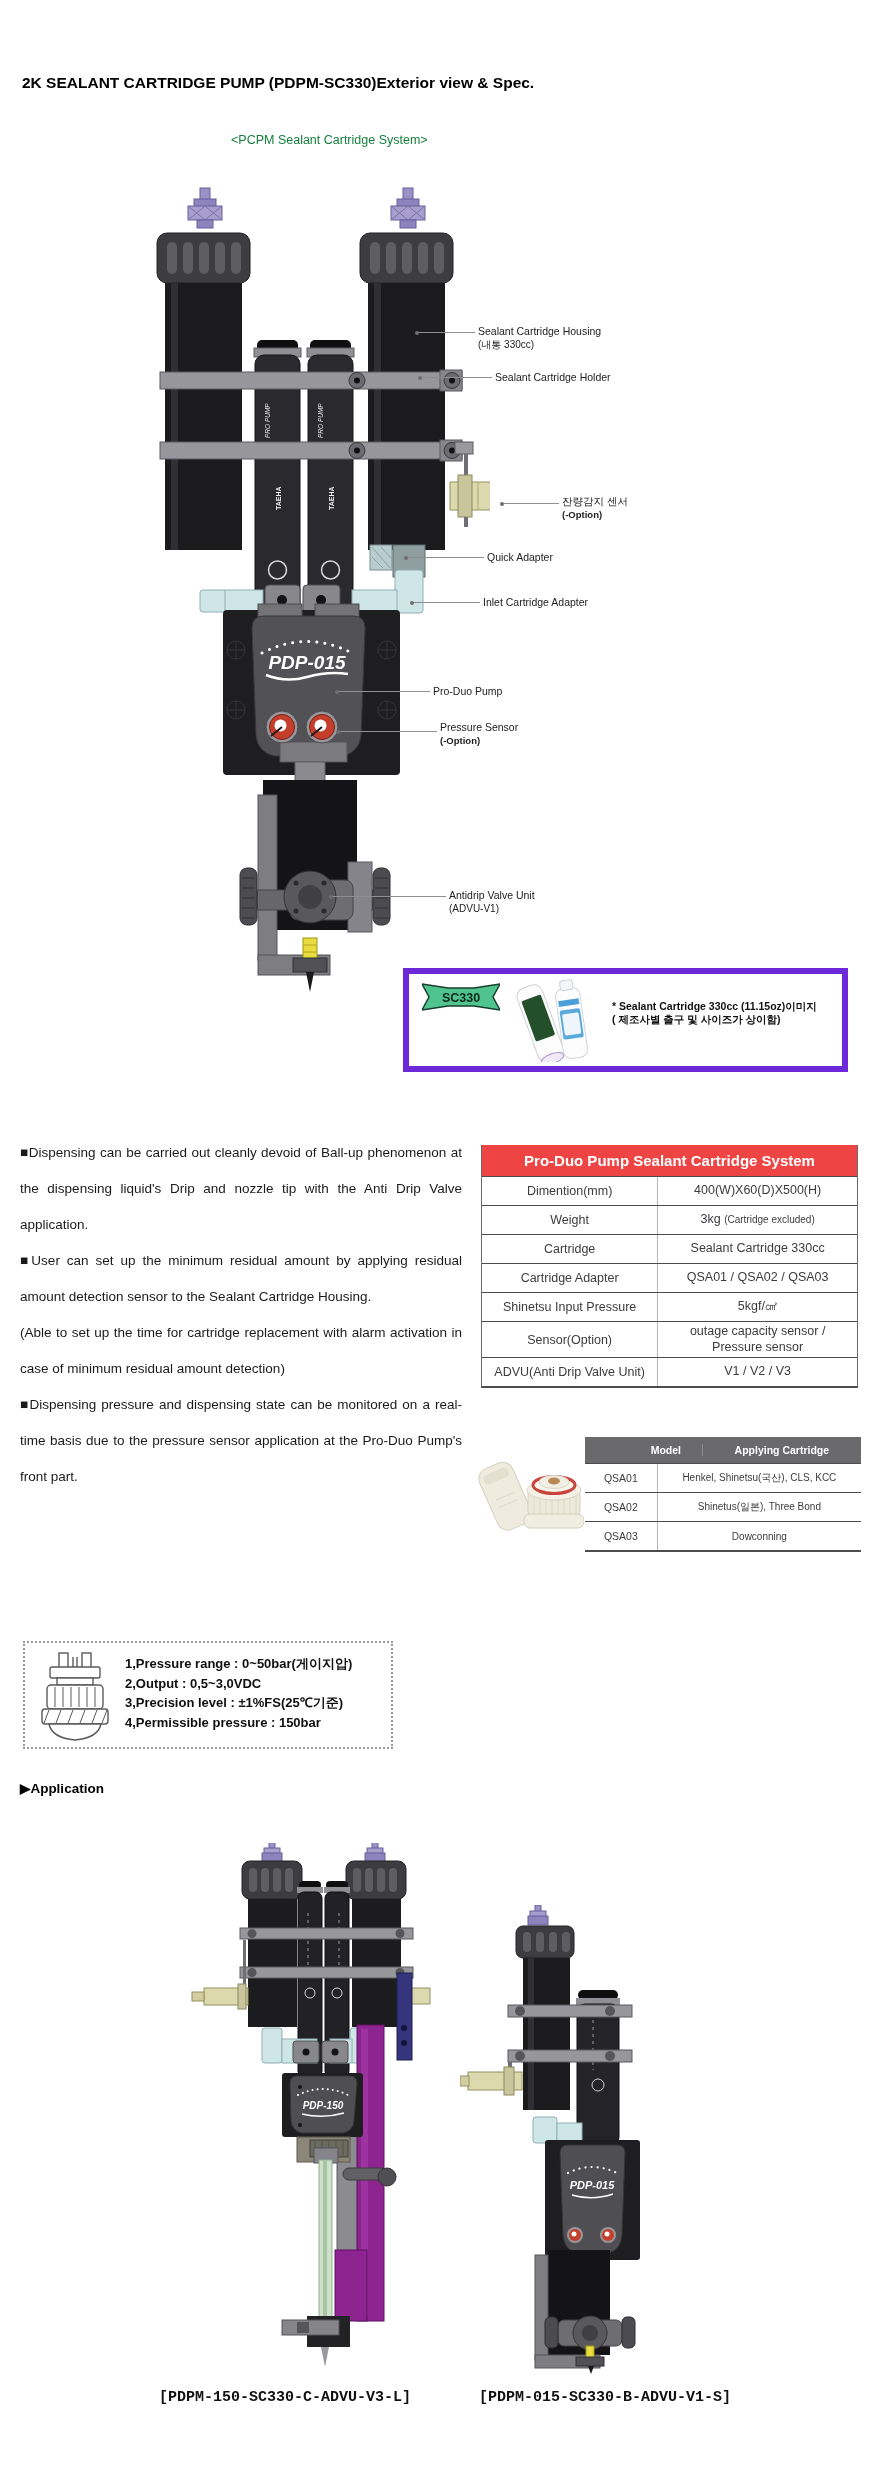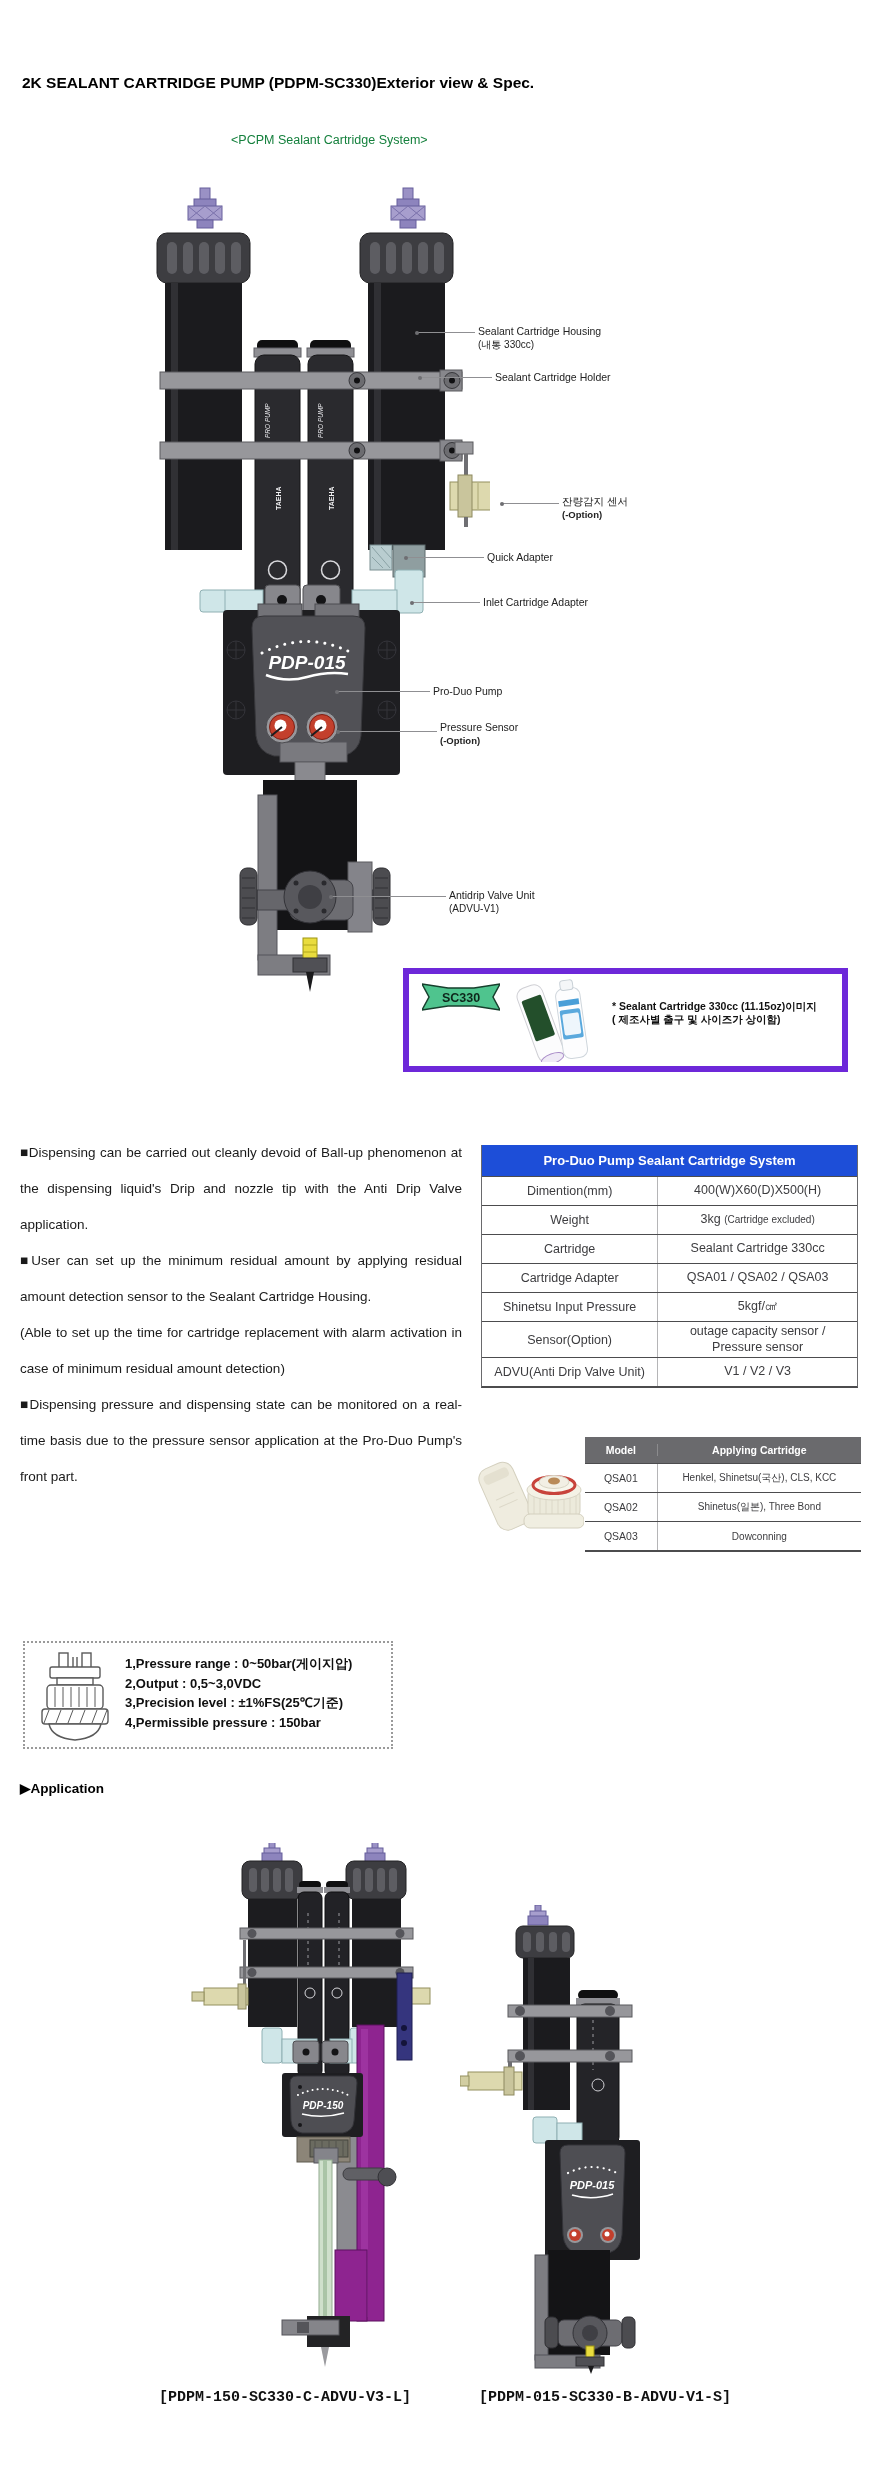--- a/index.html
+++ b/index.html
@@ -13,30 +13,30 @@
   .callout{position:absolute;height:0;border-top:1px solid #8f8f92;}
   .callout::before{content:'';position:absolute;left:-2px;top:-2.5px;width:4px;height:4px;border-radius:50%;background:#6e6e72;}
   .dlabel{position:absolute;font-size:10.5px;color:#222;line-height:13px;white-space:nowrap;}
   .dlabel .sub{font-size:10px;}
   .dlabel .opt{font-size:9.5px;font-weight:bold;}
   .sc-box{left:403px;top:968px;width:433px;height:92px;border:6px solid #6d28d9;background:#fff;}
   .sc-note{position:absolute;left:203px;top:26px;width:226px;font-size:10.5px;font-weight:bold;line-height:13px;color:#111;}
   .features{left:20px;top:1135px;width:442px;font-size:13.5px;line-height:36px;text-align:justify;color:#1a1a1a;}
   .features p{margin:0;}
   .spec-table{left:481px;top:1145px;width:377px;border-bottom:2px solid #4c4c4e;border-left:1px solid #6a6a6d;border-right:1px solid #6a6a6d;box-sizing:border-box;}
-  .spec-header{background:#1d4ed8;color:#fff;font-size:13px;font-weight:bold;text-align:center;height:31px;line-height:31px;}
+  .spec-header{background:#ef4444;color:#fff;font-size:15px;font-weight:bold;text-align:center;height:31px;line-height:31px;}
   .spec-row{display:flex;border-top:1.5px solid #4c4c4e;min-height:28px;align-items:stretch;}
   .spec-row.tall{min-height:33px;}
   .spec-label{width:47%;display:flex;align-items:center;justify-content:center;font-size:12.5px;color:#3c3c3f;border-right:1px solid #b5b5b7;padding:2px;box-sizing:border-box;text-align:center;}
   .spec-value{flex:1;display:flex;flex-direction:column;align-items:center;justify-content:center;font-size:12.5px;color:#3c3c3f;padding:2px;text-align:center;line-height:1.25;}
   .spec-note{font-size:10px;}
   .inline-note{display:inline;}
   .adp-table{left:585px;top:1437px;width:276px;border-bottom:2px solid #4c4c4e;box-sizing:border-box;}
   .adp-header{display:flex;background:#6a6a6d;color:#fff;font-size:10.5px;font-weight:bold;height:26px;align-items:center;}
-  .adp-header .c1{width:26%;text-align:center;border-right:1px solid #8b8b8d;}
+  .adp-header .c1{width:26%;text-align:center;border-right:1px solid #8b8b8d;padding-left:45px;}
   .adp-header .c2{flex:1;text-align:center;}
   .adp-row{display:flex;border-top:1.5px solid #4c4c4e;height:28px;align-items:stretch;}
   .adp-row .c1{width:26%;display:flex;align-items:center;justify-content:center;font-size:10.5px;color:#3c3c3f;border-right:1px solid #b5b5b7;}
   .adp-row .c2{flex:1;display:flex;align-items:center;justify-content:center;font-size:10px;color:#3c3c3f;}
   .pressure-box{left:23px;top:1641px;width:370px;height:108px;border:2px dotted #9a9a9a;box-sizing:border-box;background:#fff;}
   .pressure-lines{position:absolute;left:100px;top:11px;font-size:13px;font-weight:bold;line-height:19.5px;color:#0f0f0f;white-space:nowrap;}
   .app-heading{left:20px;top:1780px;font-size:13.5px;font-weight:bold;color:#000;}
   .caption{position:absolute;top:2389px;font-family:"Liberation Mono", monospace;font-weight:bold;font-size:15px;color:#111;text-align:center;white-space:nowrap;}
 </style>
 </head>

